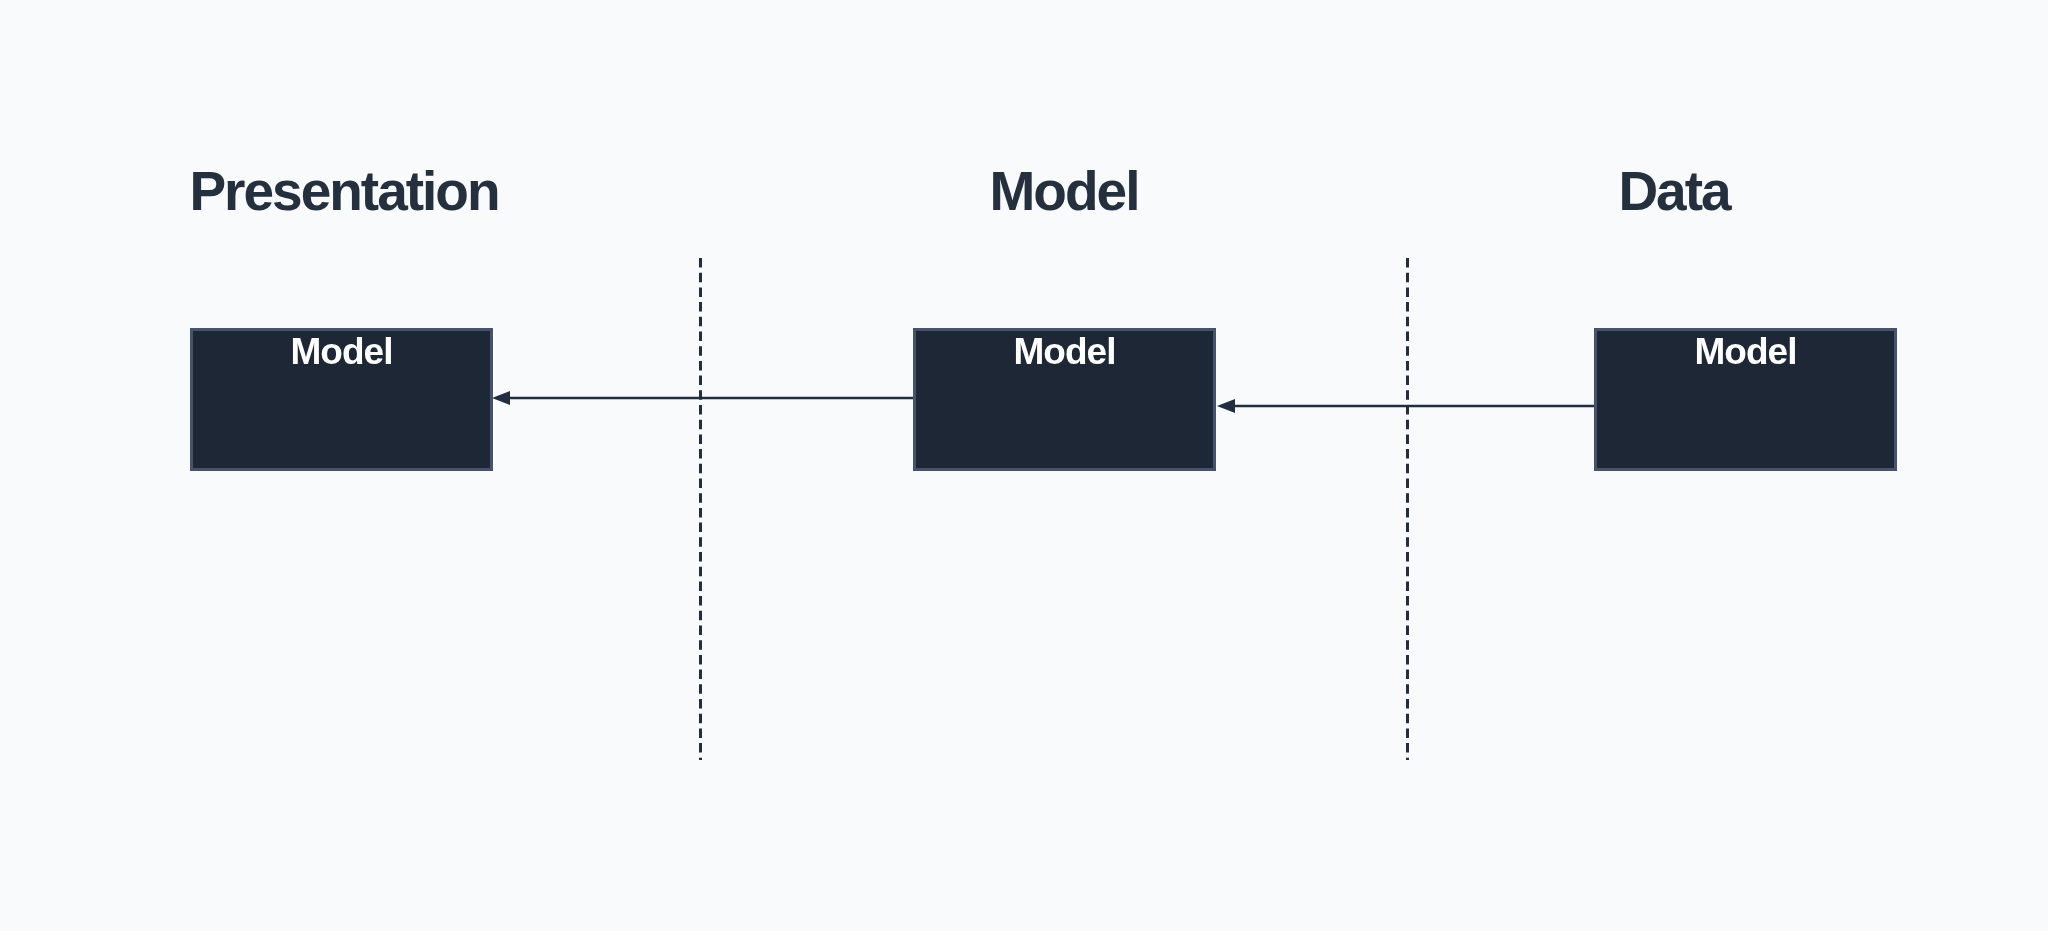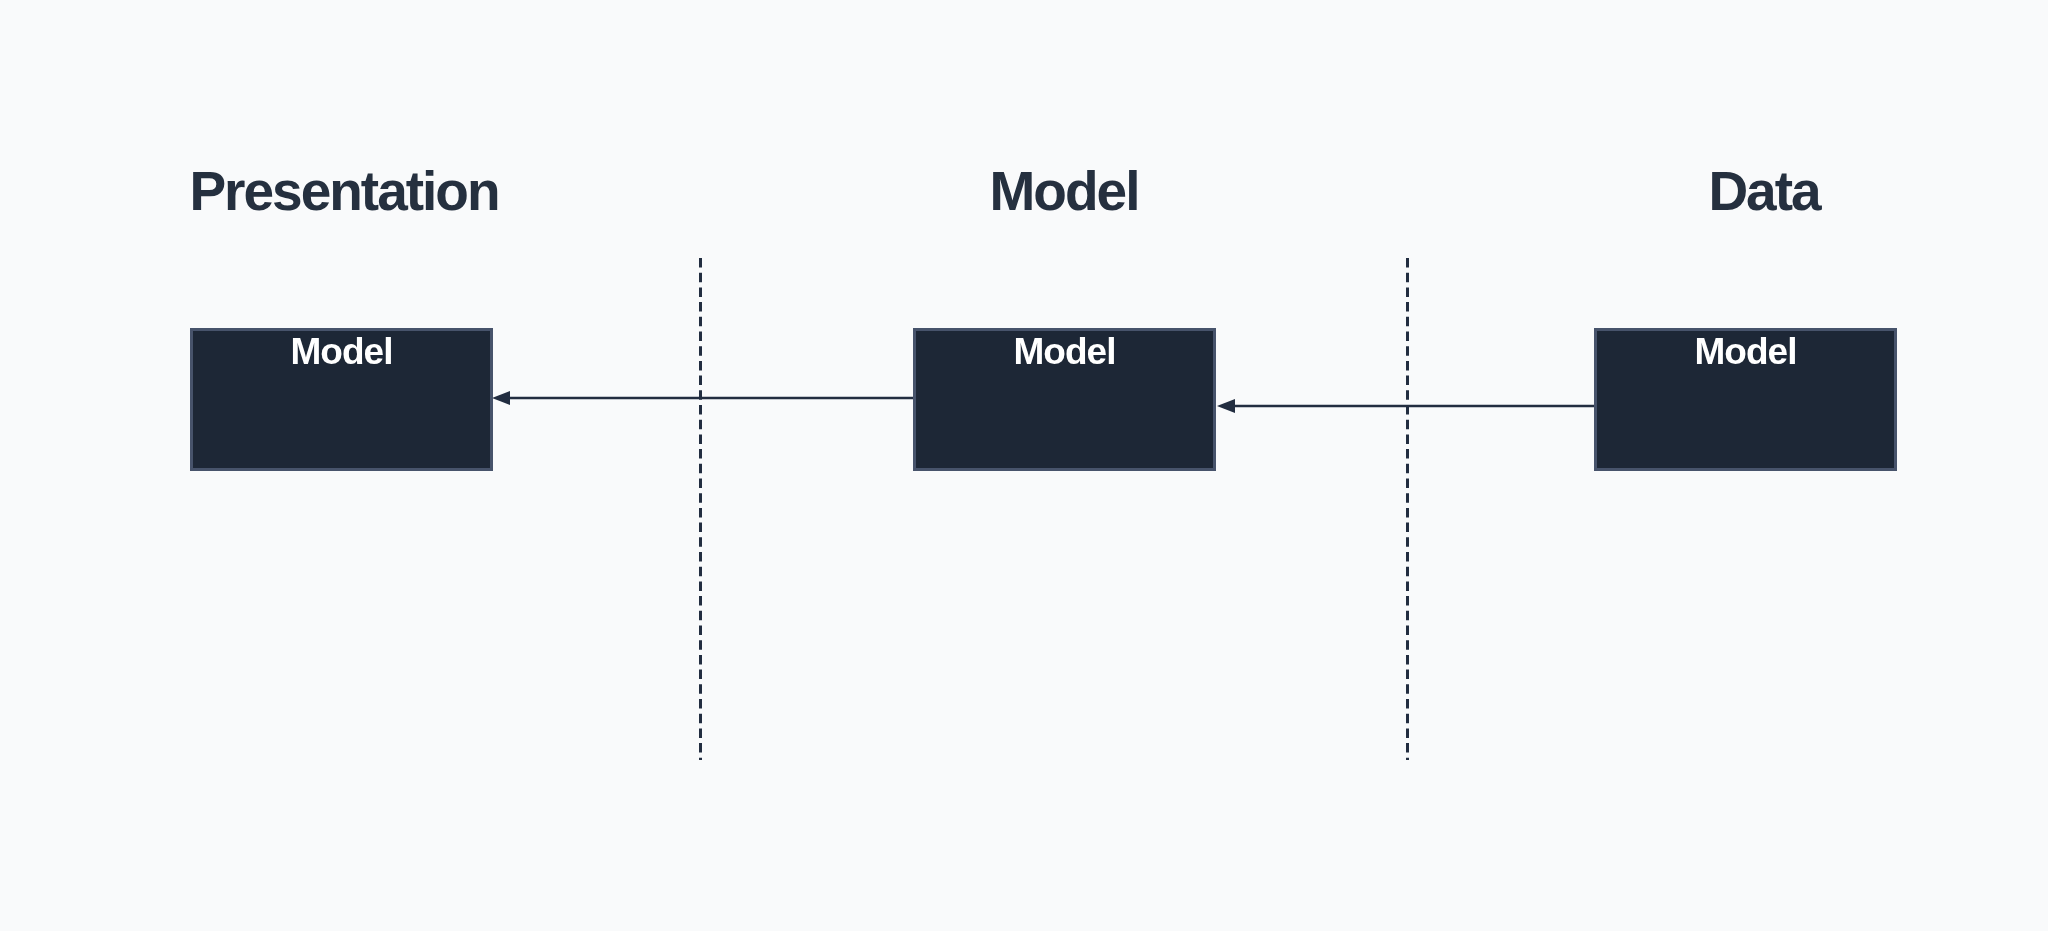--- a/index.html
+++ b/index.html
@@ -87,21 +87,21 @@
     <g>
       <line class="arrow-line" x1="1594" y1="406" x2="1232" y2="406"></line>
       <polygon class="arrow-head" points="1217,406 1235,399 1235,413"></polygon>
     </g>
   </svg>
 
   <div class="col-title" style="left:344px">Presentation</div>
 
   <div class="col-title" style="left:1064px">Model</div>
 
-  <div class="col-title" style="left:1764px">Data</div>
+  <div class="col-title" style="left:1674px">Data</div>
 
   <div class="node" style="left:190px">
     <span class="node-label">Model</span>
   </div>
 
   <div class="node" style="left:913px">
     <span class="node-label">Model</span>
   </div>
 
   <div class="node" style="left:1594px">

